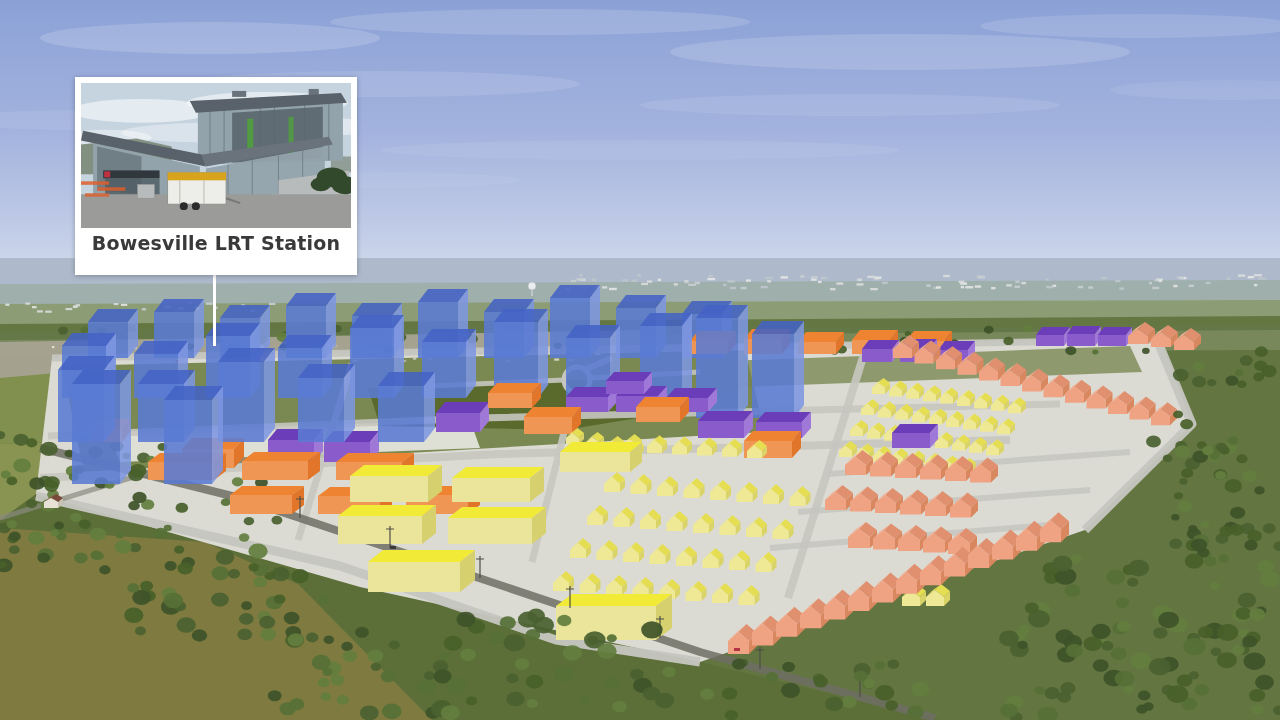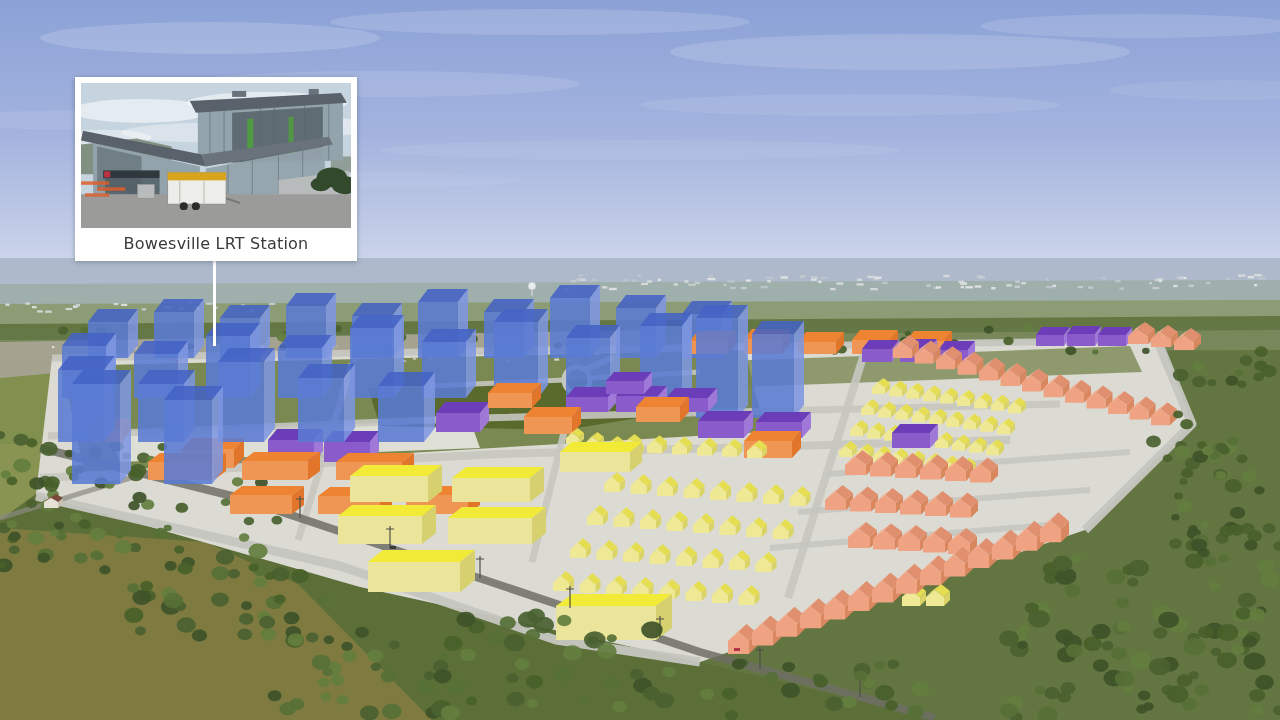--- a/index.html
+++ b/index.html
@@ -2,22 +2,22 @@
 <html><head>
 <meta charset="utf-8">
 <style>
   html,body{margin:0;padding:0;background:#222;}
   .stage{position:relative;width:1280px;height:720px;overflow:hidden;
          font-family:"DejaVu Sans","Liberation Sans",sans-serif;background:#8CA2D8;}
   .stage svg.scene{position:absolute;left:0;top:0;width:1280px;height:720px;display:block;}
   .callout{position:absolute;left:75px;top:77px;width:282px;background:#ffffff;
            padding:6px 6px 0 6px;box-sizing:border-box;box-shadow:0 1px 5px rgba(0,0,0,.28);}
   .callout .photo{width:270px;height:145px;display:block;}
-  .callout .caption{height:33px;line-height:31px;text-align:center;font-size:16px;
-                    font-weight:400;letter-spacing:.2px;}
+  .callout .caption{height:47px;line-height:31px;text-align:center;font-size:19px;
+                    font-weight:700;letter-spacing:.2px;}
   .leader{position:absolute;left:213px;top:256px;width:3px;height:90px;background:#ffffff;}
 </style>
 </head>
 <body>
 
 <div class="stage">
 
   <svg class="scene" viewBox="0 0 1280 720" preserveAspectRatio="none">
       <defs>
         <linearGradient id="skyg" x1="0" y1="0" x2="0" y2="1">

